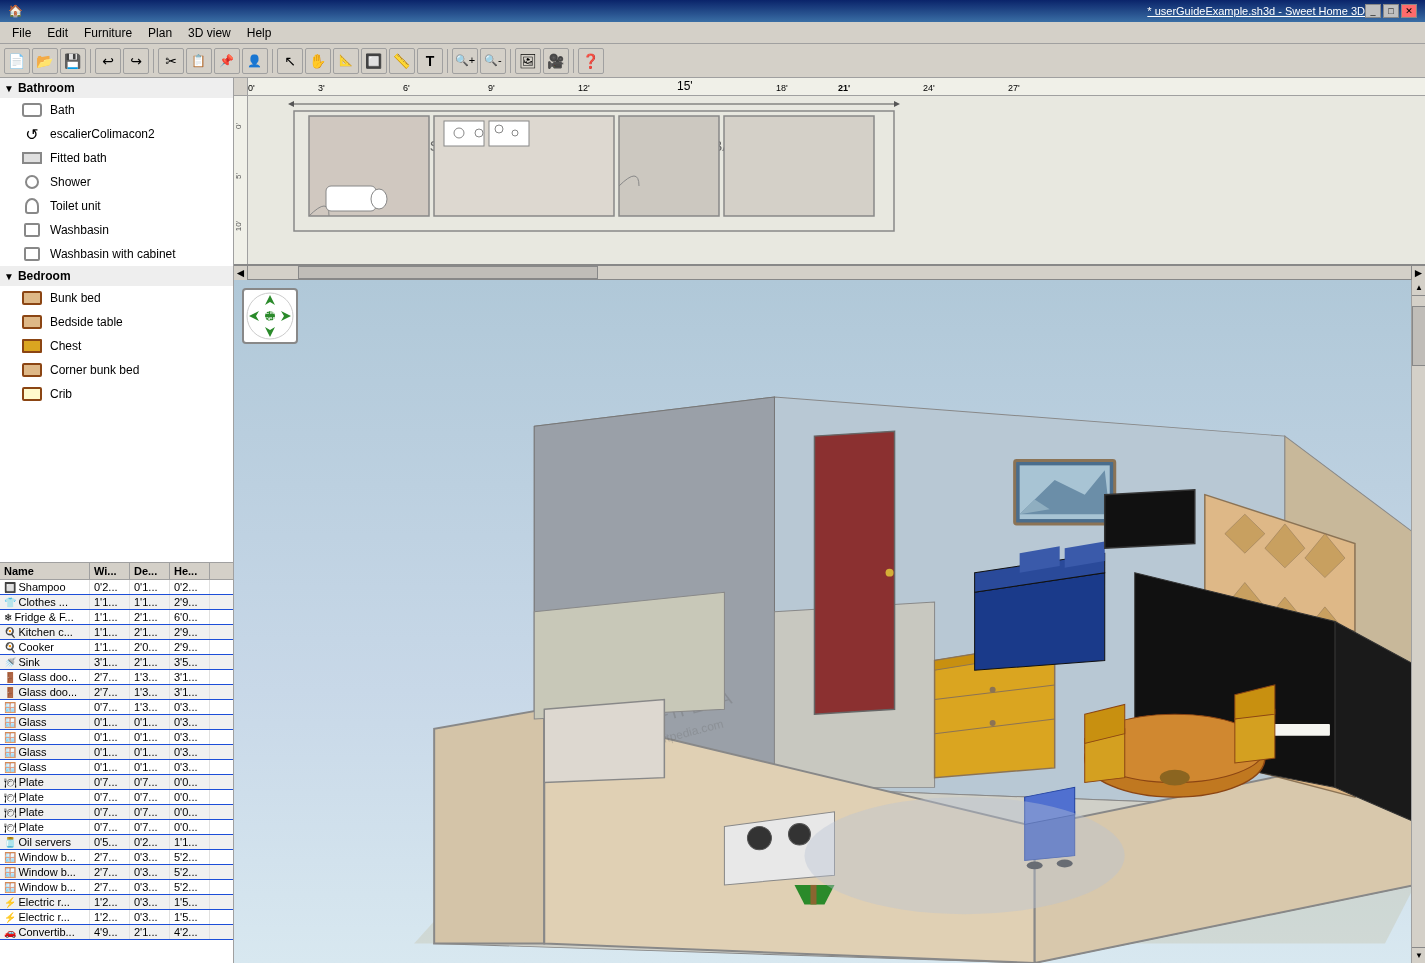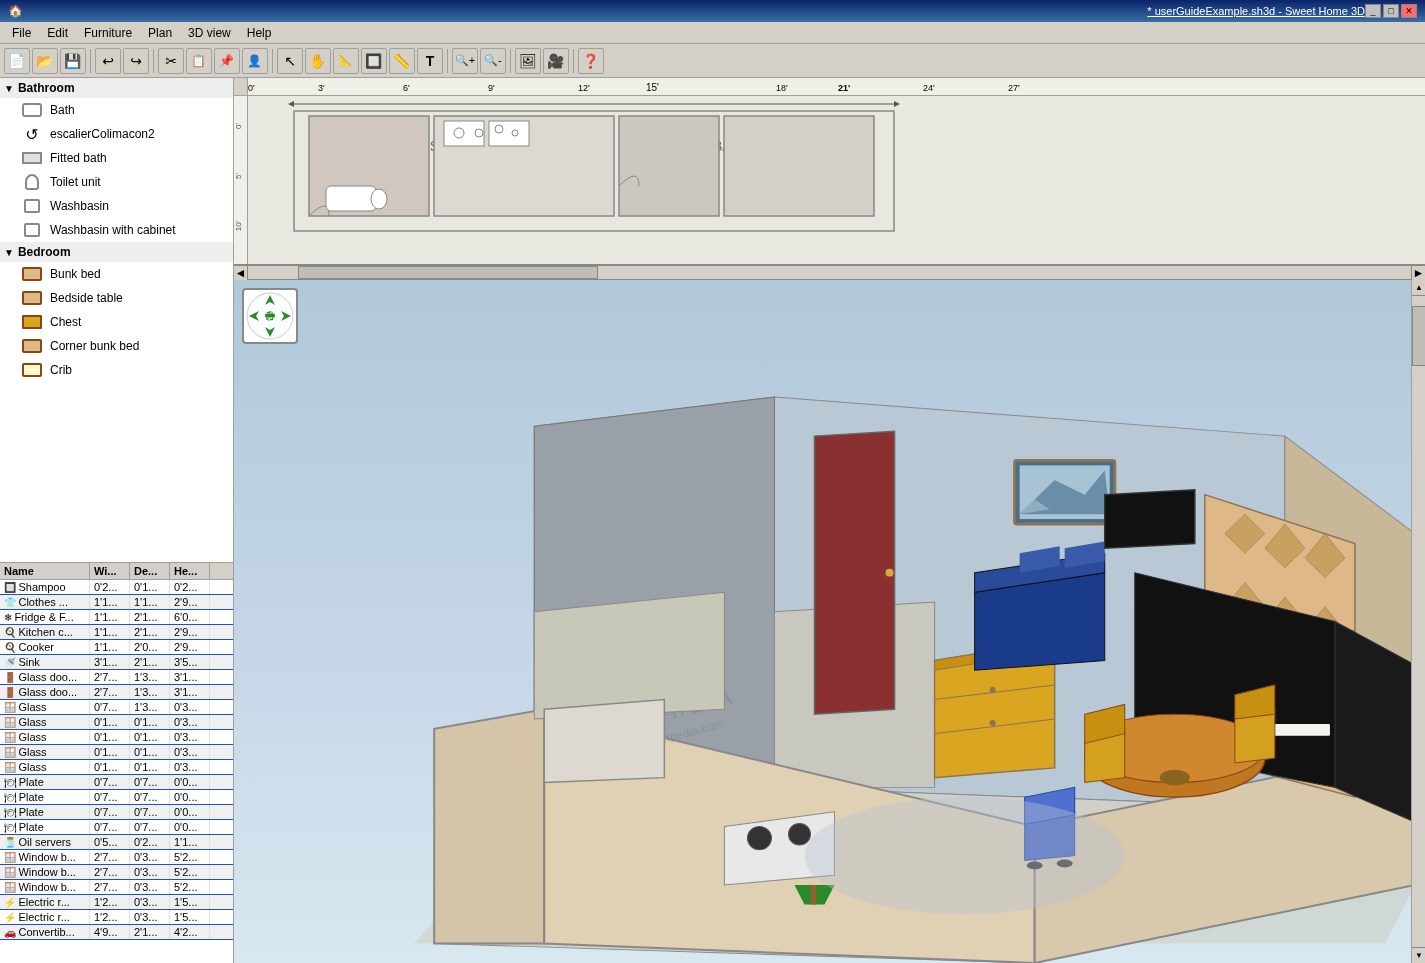--- a/index.html
+++ b/index.html
@@ -221,20 +221,26 @@
         <span>escalierColimacon2</span>
       </div>
       <div class="tree-item">
         <span class="icon">
             <div class="icon-fitted"></div>
           </span>
         <span>Fitted bath</span>
       </div>
       <div class="tree-item">
         <span class="icon">
+            <div class="icon-shower"></div>
+          </span>
+        <span>Shower</span>
+      </div>
+      <div class="tree-item">
+        <span class="icon">
             <div class="icon-toilet"></div>
           </span>
         <span>Toilet unit</span>
       </div>
       <div class="tree-item">
         <span class="icon">
             <div class="icon-washbasin"></div>
           </span>
         <span>Washbasin</span>
       </div>
@@ -441,21 +447,21 @@
   <div id="right-panel">
 
     <div id="ruler-top">
       <div style="width:14px; background:#d4d0c8; height:100%; border-right:1px solid #a0a0a0;"></div>
       <div style="flex:1; position:relative; height:100%;">
         <span style="position:absolute; left:0; bottom:2px; font-size:9px;">0'</span>
         <span style="position:absolute; left:70px; bottom:2px; font-size:9px;">3'</span>
         <span style="position:absolute; left:155px; bottom:2px; font-size:9px;">6'</span>
         <span style="position:absolute; left:240px; bottom:2px; font-size:9px;">9'</span>
         <span style="position:absolute; left:330px; bottom:2px; font-size:9px;">12'</span>
-        <span style="position:absolute; left:398px; bottom:2px; font-size:10px;">15'</span>
+        <span style="position:absolute; left:429px; bottom:2px; font-size:12px;">15'</span>
         <span style="position:absolute; left:500px; bottom:2px; font-size:9px;margin-left:28px;">18'</span>
         <span style="position:absolute; left:590px; bottom:2px; font-size:9px;font-weight:bold;">21'</span>
         <span style="position:absolute; left:675px; bottom:2px; font-size:9px;">24'</span>
         <span style="position:absolute; left:760px; bottom:2px; font-size:9px;">27'</span>
       </div>
       <div style="width:14px; background:#d4d0c8; border-left:1px solid #a0a0a0;"></div>
     </div>
 
     <div id="plan-2d">
       <svg width="100%" height="100%">

